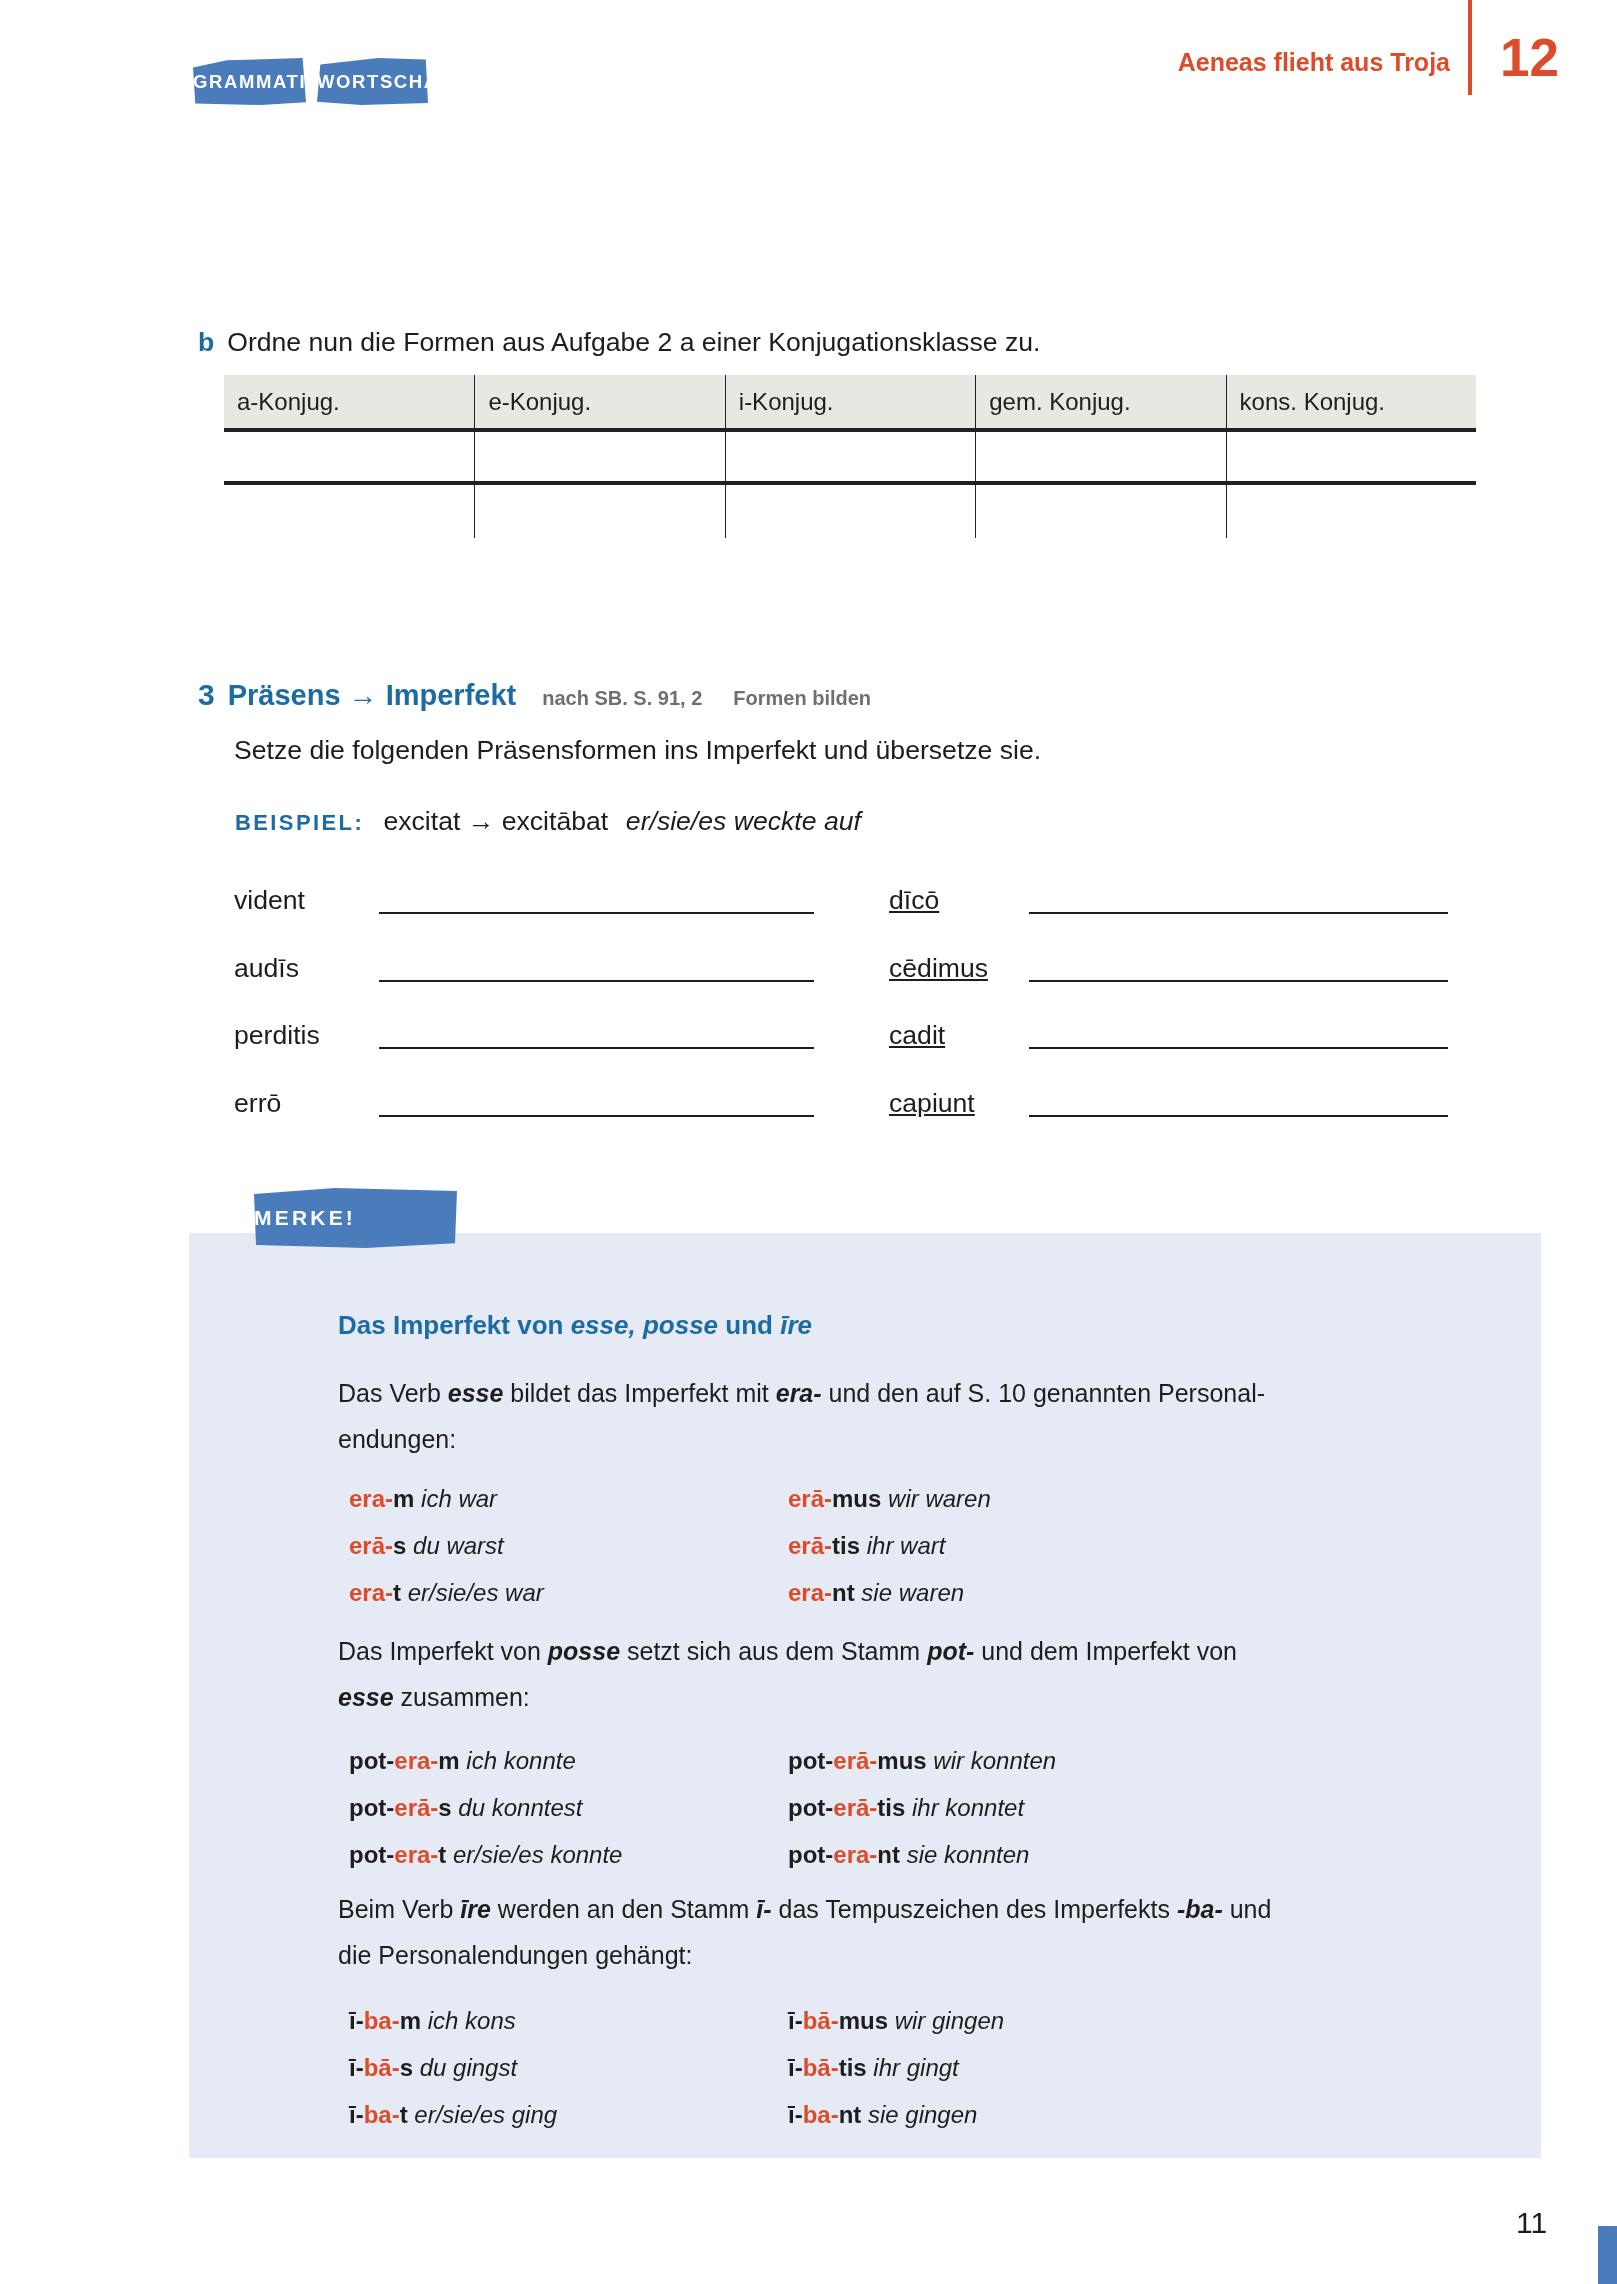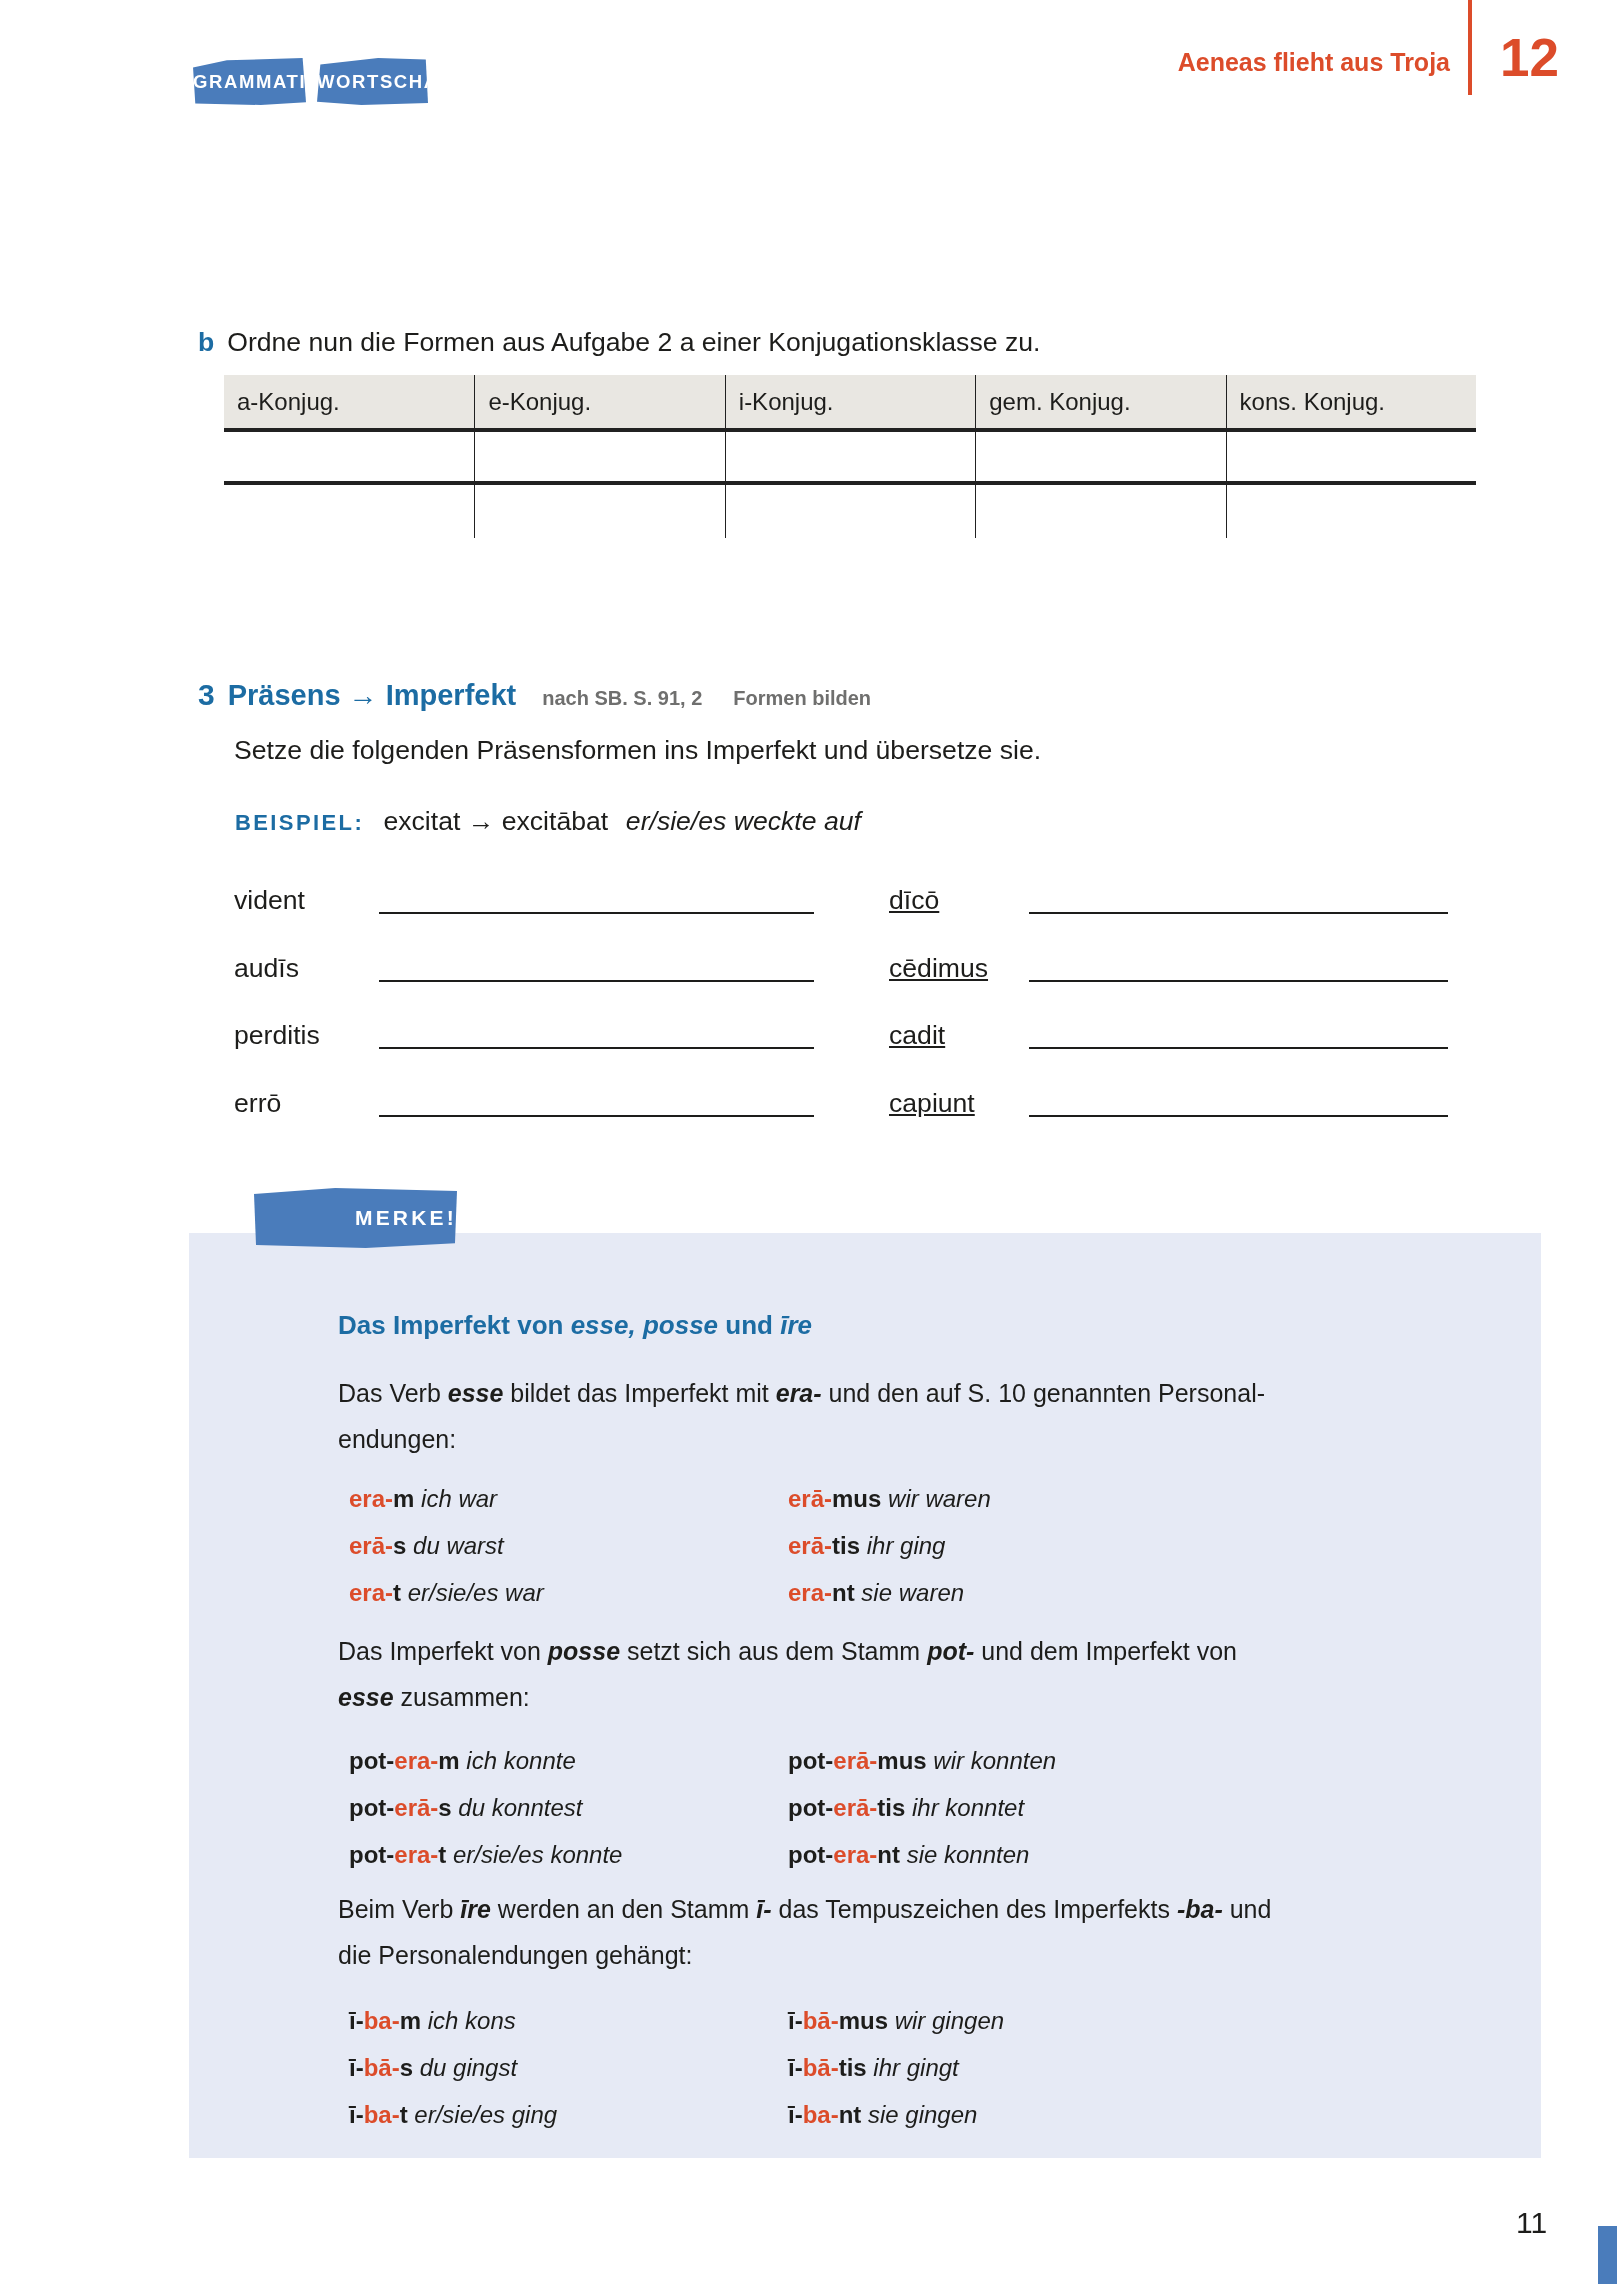--- a/index.html
+++ b/index.html
@@ -54,21 +54,21 @@
 
   
   .word-row{position:absolute;height:32px;display:flex;}
   .wr-l{left:234px;width:580px;}
   .wr-r{left:889px;width:559px;}
   .word-label{font-size:26.6px;flex:none;width:145px;}
   .wr-r .word-label{width:140px;text-decoration:underline;}
   .blank{flex:1;margin-top:27px;border-top:2.4px solid var(--dark);}
 
   
-  .merke-badge{position:absolute;left:254px;top:1188px;width:203px;height:60px;background:var(--badgeblue);color:#fff;font-size:21px;font-weight:bold;letter-spacing:3.2px;text-align:right;line-height:60px;z-index:3;clip-path:polygon(0 10%,40% 0,100% 5%,99% 92%,55% 100%,1% 95%);}
+  .merke-badge{position:absolute;left:254px;top:1188px;width:203px;height:60px;background:var(--badgeblue);color:#fff;font-size:21px;font-weight:bold;letter-spacing:3.2px;text-align:left;line-height:60px;z-index:3;clip-path:polygon(0 10%,40% 0,100% 5%,99% 92%,55% 100%,1% 95%);}
   .merke-panel{position:absolute;left:189px;top:1233px;width:1352px;height:925px;background:var(--panel);z-index:1;}
   .merke-panel > div{position:absolute;left:149px;}
   .merke-heading{top:77px;font-size:26px;font-weight:bold;color:var(--blue);white-space:nowrap;}
   .m-para{font-size:25px;line-height:46px;white-space:nowrap;}
   .p-esse{top:137px;}
   .p-posse{top:395px;}
   .p-ire{top:653px;}
   .conj-grid{display:grid;grid-template-columns:439px auto;}
   .g-esse{top:242px;}
   .g-pot{top:504px;}
@@ -174,21 +174,21 @@
 
   <div class="merke-badge">MERKE!</div>
   <div class="merke-panel">
     <div class="merke-heading"><span>Das Imperfekt von </span><span class="s-i">esse, posse</span><span> und </span><span class="s-i">īre</span></div>
 
     <div class="m-para p-esse"><span>Das Verb </span><span class="s-bi">esse</span><span> bildet das Imperfekt mit </span><span class="s-bi">era-</span><span> und den auf S. 10 genannten Personal-</span><br><span>endungen:</span></div>
     <div class="conj-grid g-esse">
       <div class="conj"><span class="s-o">era-</span><span class="s-d">m</span><span class="s-i"> ich war</span></div>
       <div class="conj"><span class="s-o">erā-</span><span class="s-d">mus</span><span class="s-i"> wir waren</span></div>
       <div class="conj"><span class="s-o">erā-</span><span class="s-d">s</span><span class="s-i"> du warst</span></div>
-      <div class="conj"><span class="s-o">erā-</span><span class="s-d">tis</span><span class="s-i"> ihr ging</span></div>
+      <div class="conj"><span class="s-o">erā-</span><span class="s-d">tis</span><span class="s-i"> ihr wart</span></div>
       <div class="conj"><span class="s-o">era-</span><span class="s-d">t</span><span class="s-i"> er/sie/es war</span></div>
       <div class="conj"><span class="s-o">era-</span><span class="s-d">nt</span><span class="s-i"> sie waren</span></div>
     </div>
 
     <div class="m-para p-posse"><span>Das Imperfekt von </span><span class="s-bi">posse</span><span> setzt sich aus dem Stamm </span><span class="s-bi">pot-</span><span> und dem Imperfekt von</span><br><span class="s-bi">esse</span><span> zusammen:</span></div>
     <div class="conj-grid g-pot">
       <div class="conj"><span class="s-d">pot-</span><span class="s-o">era-</span><span class="s-d">m</span><span class="s-i"> ich konnte</span></div>
       <div class="conj"><span class="s-d">pot-</span><span class="s-o">erā-</span><span class="s-d">mus</span><span class="s-i"> wir konnten</span></div>
       <div class="conj"><span class="s-d">pot-</span><span class="s-o">erā-</span><span class="s-d">s</span><span class="s-i"> du konntest</span></div>
       <div class="conj"><span class="s-d">pot-</span><span class="s-o">erā-</span><span class="s-d">tis</span><span class="s-i"> ihr konntet</span></div>

